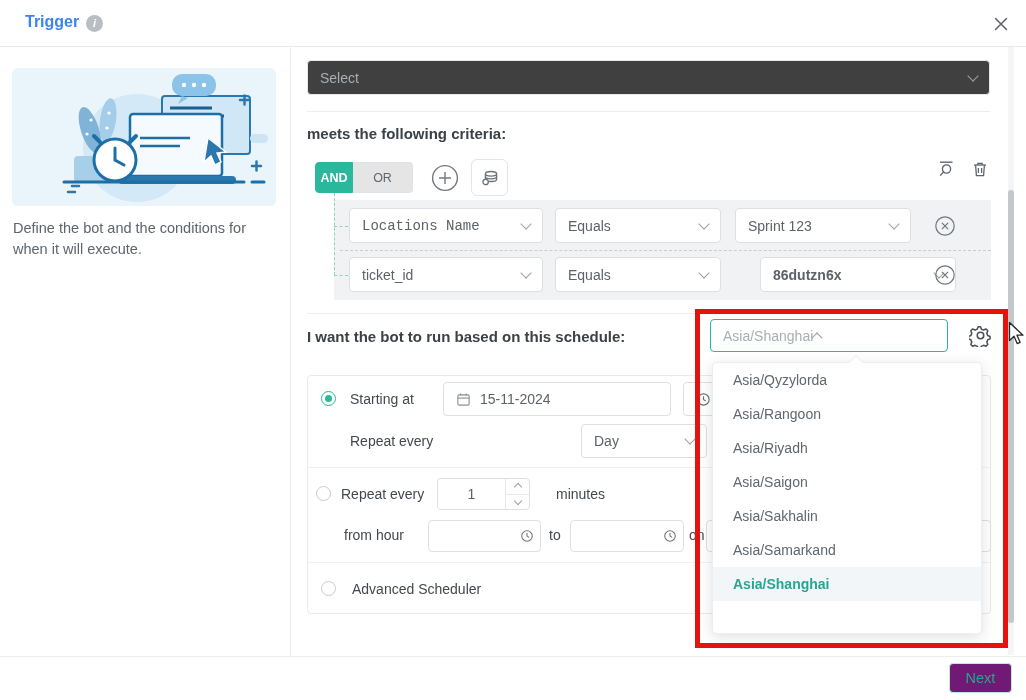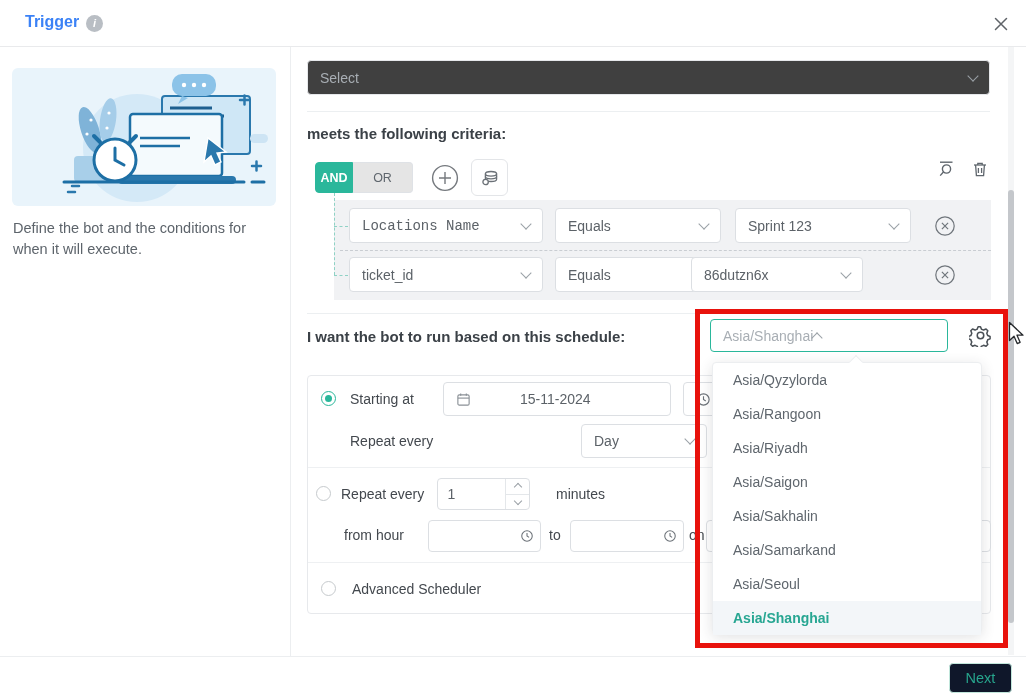--- a/index.html
+++ b/index.html
@@ -43,38 +43,38 @@
   .band-dash { position:absolute; left:340px; top:250px; width:651px; border-top:1px dashed #c9cdd2; }
   .xcirc { position:absolute; width:22px; height:22px; }
 
   
   .tz-select { position:absolute; left:710px; top:319px; width:238px; height:33px; border:1px solid #2ab79b; border-radius:4px; background:#fff; display:flex; align-items:center; padding:0 12px; font-size:14px; z-index:3; }
   .panel { position:absolute; left:307px; top:375px; width:684px; height:239px; border:1px solid #e7e9ec; border-radius:4px; }
   .radio { position:absolute; width:15px; height:15px; border-radius:50%; border:1.5px solid #c6cacd; background:#fff; }
   .radio.on { border:1.5px solid #2ab79b; }
   .radio.on::after { content:""; position:absolute; left:2.5px; top:2.5px; width:7px; height:7px; border-radius:50%; background:#2ab79b; }
   .flabel { position:absolute; font-size:14px; color:#43484e; white-space:nowrap; }
-  .inp { position:absolute; background:#fff; border:1px solid #dcdfe3; border-radius:4px; display:flex; align-items:center; font-size:14px; color:#5c6268;gap:40px; }
+  .inp { position:absolute; background:#fff; border:1px solid #dcdfe3; border-radius:4px; display:flex; align-items:center; font-size:14px; color:#5c6268; }
   .spin { margin-left:auto; width:24px; align-self:stretch; border-left:1px solid #e4e7ea; display:flex; flex-direction:column; }
   .spin div { flex:1; display:flex; align-items:center; justify-content:center; }
   .spin div:first-child { border-bottom:1px solid #e4e7ea; }
   .schev { width:6px; height:6px; border-right:1.4px solid #9aa0a6; border-bottom:1.4px solid #9aa0a6; }
   .schev.u { transform:rotate(-135deg); margin-top:2px; }
   .schev.d { transform:rotate(45deg); margin-top:-2px; }
   .clock-cell { margin-left:auto; width:26px; align-self:stretch; display:flex; align-items:center; justify-content:center; }
 
   
   .tz-dd { position:absolute; left:712px; top:362px; width:270px; height:272px; background:#fff; border:1px solid #eceef0; border-radius:4px; box-shadow:0 3px 14px rgba(40,45,50,.14); z-index:10; }
   .tz-dd .notch { position:absolute; left:138px; top:-6px; width:10px; height:10px; background:#fff; border-left:1px solid #eceef0; border-top:1px solid #eceef0; transform:rotate(45deg); }
   .tz-item { height:34px; display:flex; align-items:center; padding-left:20px; font-size:14px; color:#5f666d; cursor:pointer; }
   .tz-item.selected { background:#f3f6f9; color:#27a692; font-weight:bold; }
 
   
   .footer-div { position:absolute; left:0; top:656px; width:1026px; height:1px; background:#eceef0; }
-  .next-btn { position:absolute; left:949px; top:663px; width:63px; height:30px; background:#0f172a; border:1px solid #c2e7dc; border-radius:4px; color:#27a58d; font-size:14.5px; display:flex; align-items:center; justify-content:center; cursor:pointer; z-index:6; }
+  .next-btn { position:absolute; left:949px; top:663px; width:63px; height:30px; background:#701a75; border:1px solid #c2e7dc; border-radius:4px; color:#27a58d; font-size:14.5px; display:flex; align-items:center; justify-content:center; cursor:pointer; z-index:6; }
 
   
   .redbox { position:absolute; left:695px; top:309px; width:313px; height:339px; border:5px solid #e8120c; z-index:20; pointer-events:none; }
   .sb-track { position:absolute; left:1008px; top:47px; width:6px; height:608px; background:#f4f5f6; z-index:4; }
   .sb-thumb { position:absolute; left:1008px; top:190px; width:6px; height:433px; background:#c4c7cb; border-radius:3px; z-index:5; }
   .cursor { position:absolute; left:1008px; top:321px; z-index:30; pointer-events:none; }
 
   .layer-clip { position:absolute; left:307px; top:40px; width:120px; height:7px; overflow:hidden; z-index:5; }
   .layer-clip span { display:block; margin-top:-11px; font-size:13px; color:#6b7177; }
   svg { display:block; }
@@ -206,21 +206,21 @@
   </span>
 
   <div class="sel" style="left:349px; top:257px; width:194px; height:35px;">
     <span class="lbl">ticket_id</span>
       <span class="chev"></span>
   </div>
   <div class="sel" style="left:555px; top:257px; width:166px; height:35px;">
     <span class="lbl">Equals</span>
       <span class="chev"></span>
   </div>
-  <div class="sel" style="left:691px; top:257px; width:172px; height:35px;">
+  <div class="sel" style="left:760px; top:257px; width:196px; height:35px;font-weight:bold;">
     <span class="lbl">86dutzn6x</span>
       <span class="chev"></span>
   </div>
   <span class="xcirc" style="left:934px; top:264px;">
     <svg width="22" height="22" viewBox="0 0 22 22" fill="none" stroke="#6f757b" stroke-width="1.2">
         <circle cx="11" cy="11" r="9.2"></circle>
         <path d="M7.9 7.9l6.2 6.2M14.1 7.9l-6.2 6.2"></path>
       </svg>
   </span>
 
@@ -308,21 +308,20 @@
   <span class="flabel" style="left:352px; top:581px;">Advanced Scheduler</span>
 
   <div class="tz-dd">
     <span class="notch"></span>
     <div class="tz-item">Asia/Qyzylorda</div>
     <div class="tz-item">Asia/Rangoon</div>
     <div class="tz-item">Asia/Riyadh</div>
     <div class="tz-item">Asia/Saigon</div>
     <div class="tz-item">Asia/Sakhalin</div>
     <div class="tz-item">Asia/Samarkand</div>
-    <div class="tz-item">Asia/Seoul</div>
     <div class="tz-item selected">Asia/Shanghai</div>
   </div>
 
   <div class="footer-div"></div>
   <div class="next-btn">Next</div>
 
   <div class="sb-track"></div>
   <div class="sb-thumb"></div>
 
   <div class="redbox"></div>

